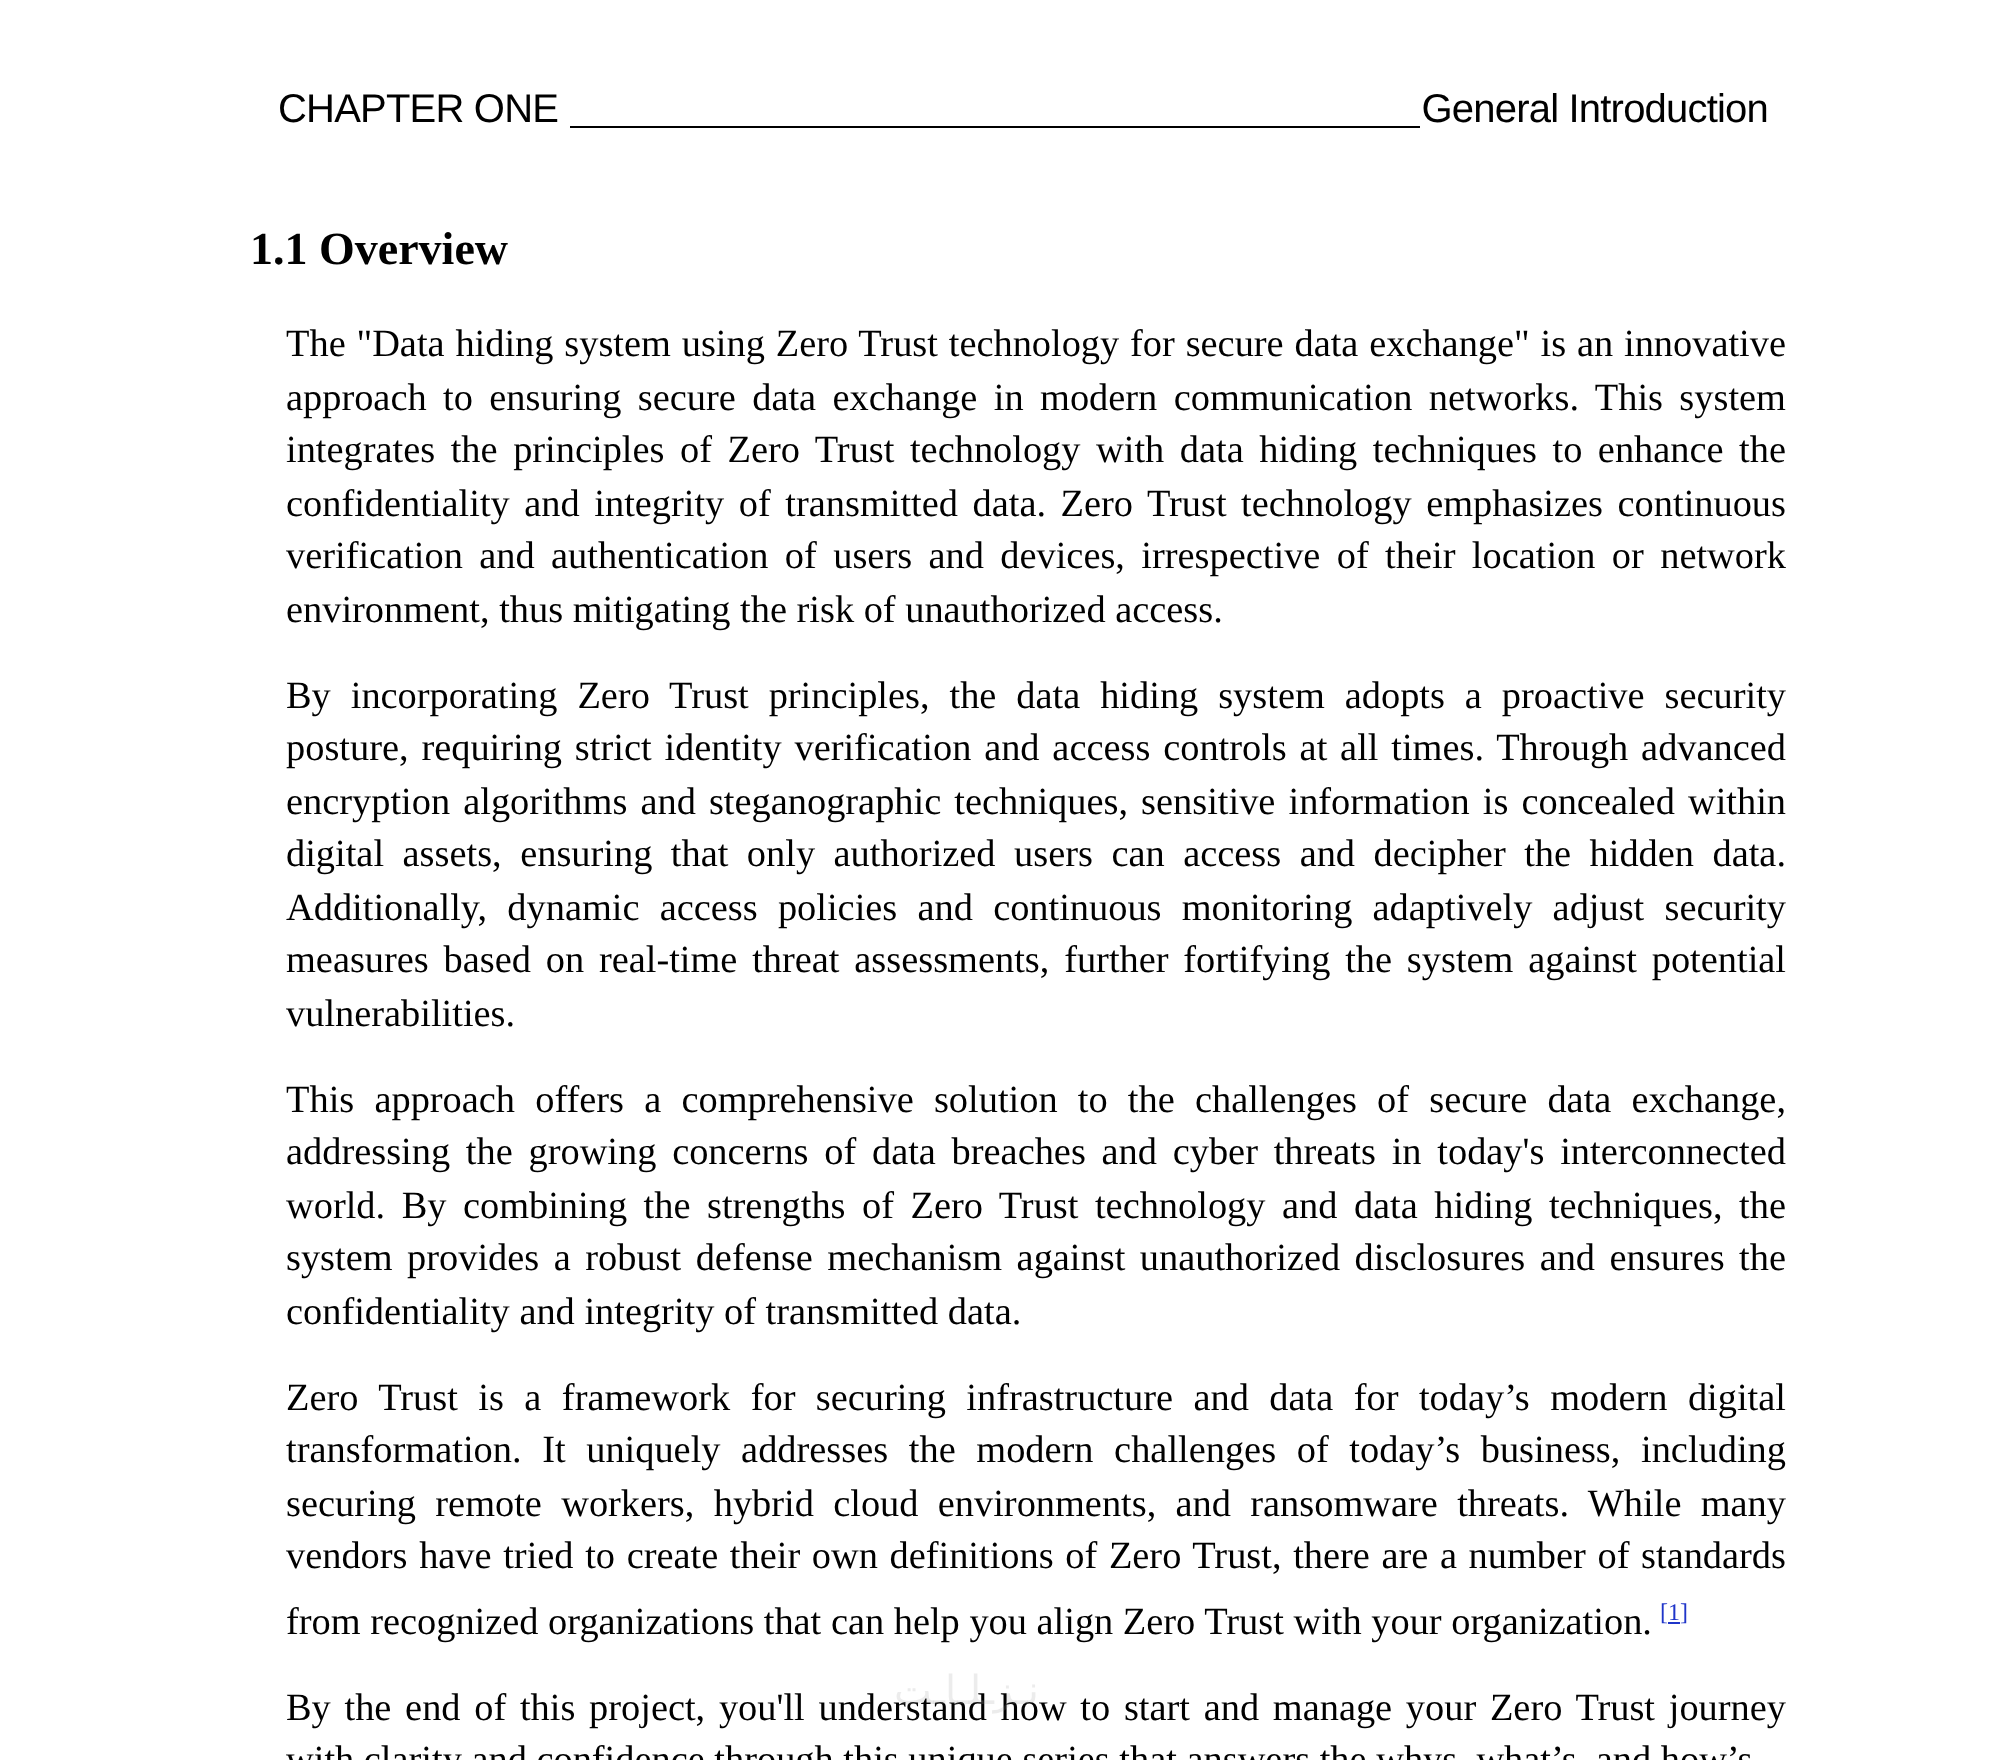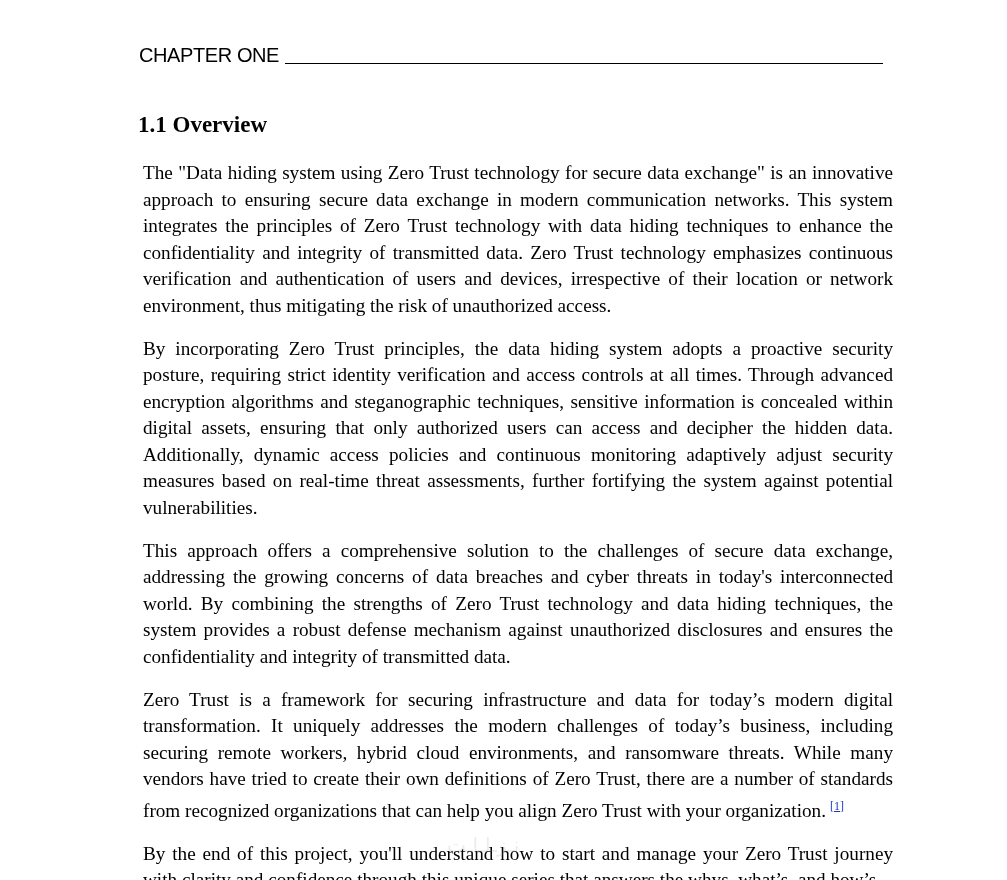--- a/index.html
+++ b/index.html
@@ -37,21 +37,21 @@
       display: inline-block;
       flex: 1;
       border-bottom: 1.6px solid #000;
       height: 18px;
       margin-left: 6px;
       margin-right: 1px;
       margin-bottom: 3px;
     }
     .section-heading {
       position: absolute;
-      left: 138px;
+      left: 125px;
       top: 112px;
       font-family: "Liberation Serif", serif;
       font-weight: bold;
       font-size: 23px;
       color: #000;
       margin: 0;
     }
     .body-text {
       position: absolute;
       left: 143px;
@@ -86,20 +86,21 @@
     }
   </style>
 </head>
 <body>
 
 <div class="page">
 
   <div class="running-header">
     <span>CHAPTER ONE</span>
     <span class="rule"></span>
+    <span>General Introduction</span>
   </div>
 
   <h2 class="section-heading">1.1 Overview</h2>
 
   <div class="body-text">
     <p>The "Data hiding system using Zero Trust technology for secure data exchange" is an innovative approach to ensuring secure data exchange in modern communication networks. This system integrates the principles of Zero Trust technology with data hiding techniques to enhance the confidentiality and integrity of transmitted data. Zero Trust technology emphasizes continuous verification and authentication of users and devices, irrespective of their location or network environment, thus mitigating the risk of unauthorized access.</p>
     <p>By incorporating Zero Trust principles, the data hiding system adopts a proactive security posture, requiring strict identity verification and access controls at all times. Through advanced encryption algorithms and steganographic techniques, sensitive information is concealed within digital assets, ensuring that only authorized users can access and decipher the hidden data. Additionally, dynamic access policies and continuous monitoring adaptively adjust security measures based on real-time threat assessments, further fortifying the system against potential vulnerabilities.</p>
     <p>This approach offers a comprehensive solution to the challenges of secure data exchange, addressing the growing concerns of data breaches and cyber threats in today's interconnected world. By combining the strengths of Zero Trust technology and data hiding techniques, the system provides a robust defense mechanism against unauthorized disclosures and ensures the confidentiality and integrity of transmitted data.</p>
     <p><span>Zero Trust is a framework for securing infrastructure and data for today’s modern digital transformation. It uniquely addresses the modern challenges of today’s business, including securing remote workers, hybrid cloud environments, and ransomware threats. While many vendors have tried to create their own definitions of Zero Trust, there are a number of standards from recognized organizations that can help you align Zero Trust with your organization.</span><a class="footnote-ref" style="color: rgb(31, 53, 201);">[1]</a></p>
     <p>By the end of this project, you'll understand how to start and manage your Zero Trust journey with clarity and confidence through this unique series that answers the whys, what’s, and how’s</p>

